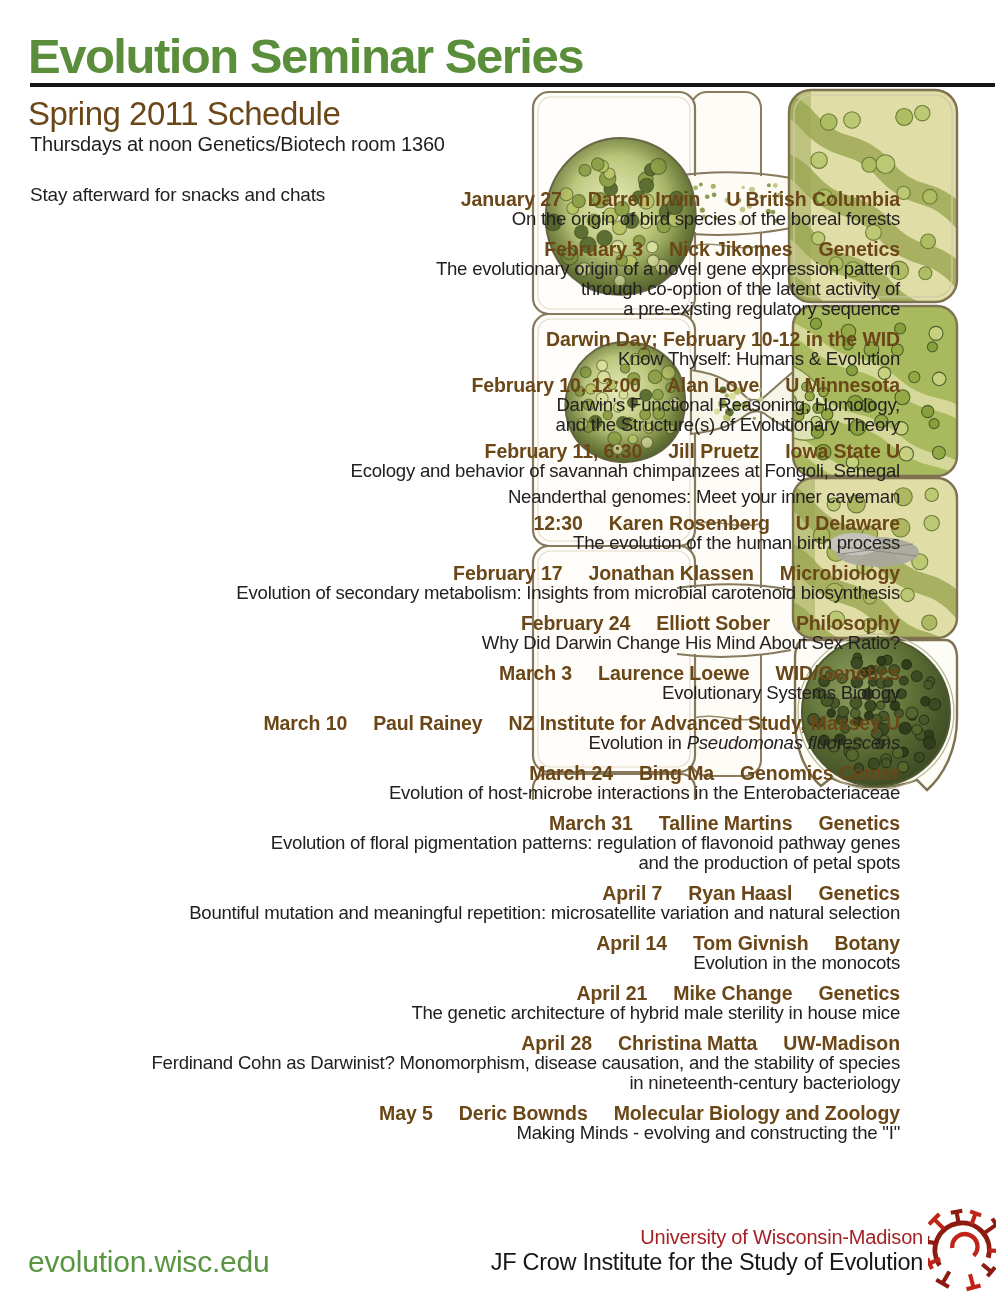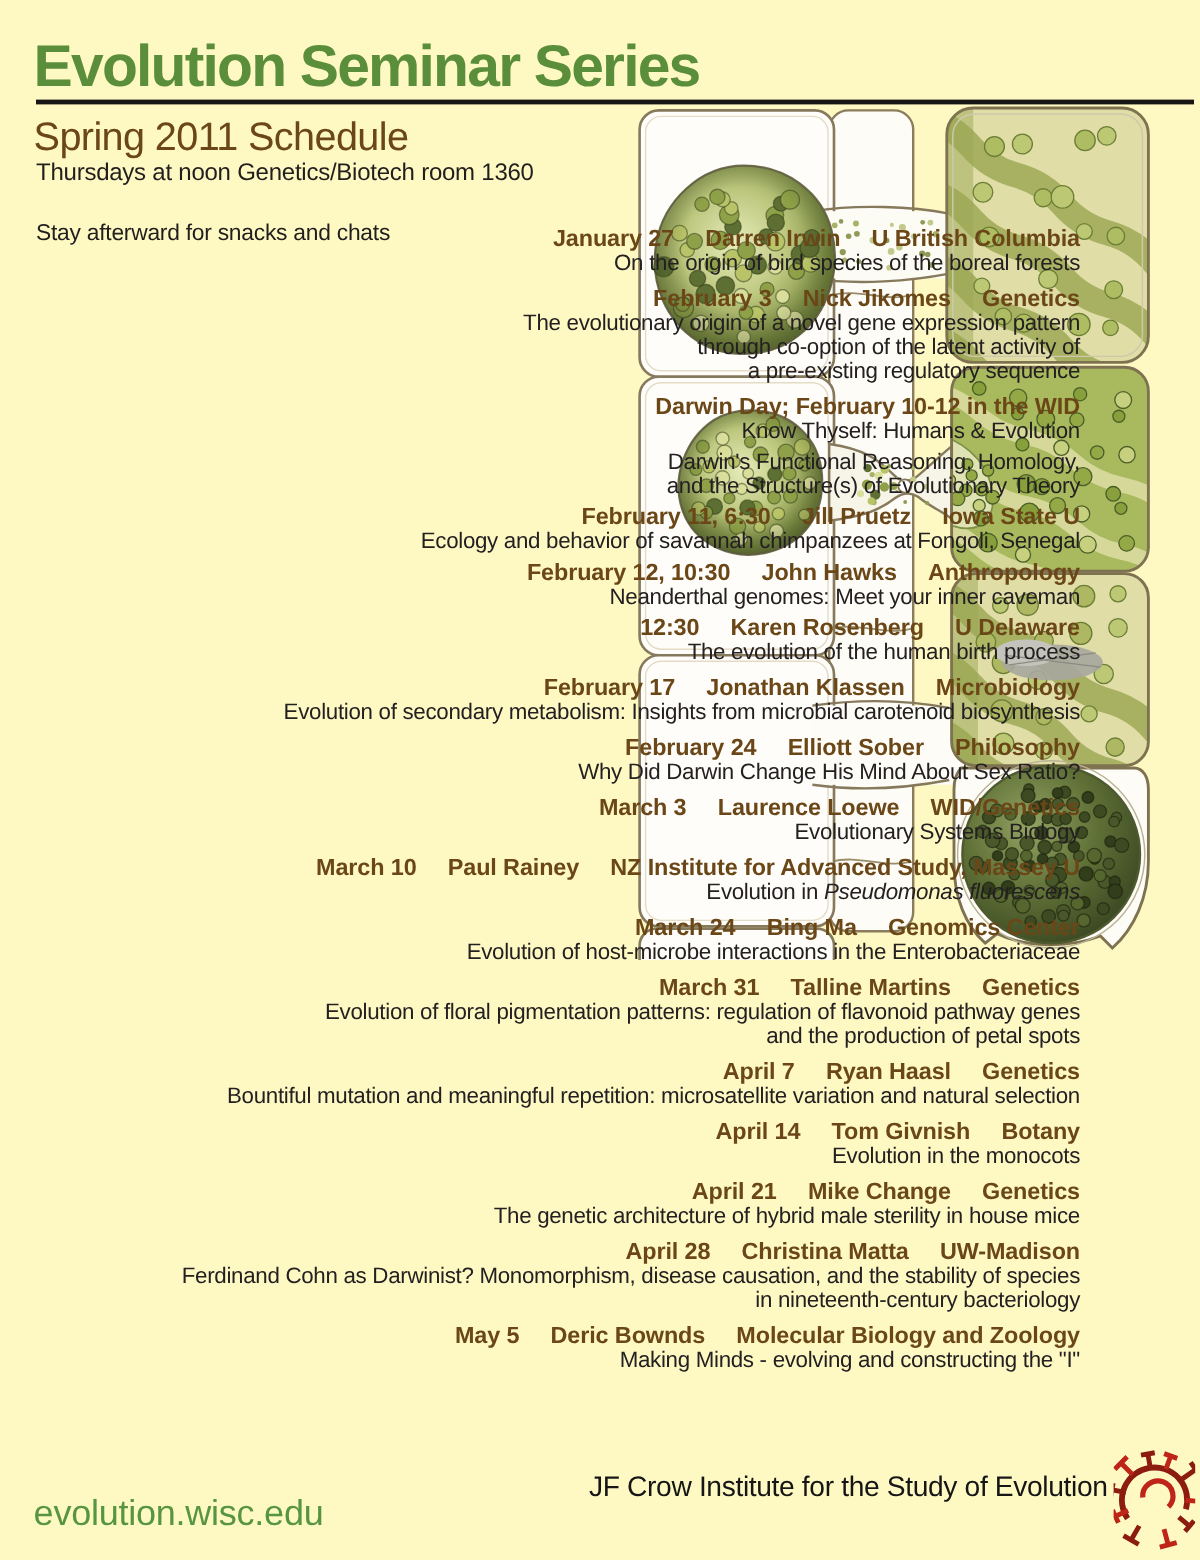--- a/index.html
+++ b/index.html
@@ -1,18 +1,18 @@
 <!DOCTYPE html>
 <html><head>
 <meta charset="utf-8">
 <style>
   html,body{margin:0;padding:0;background:#888;}
   .page{
     position:relative;width:1000px;height:1300px;margin:0 auto;
-    background:#fef9c3;overflow:hidden;
+    background:#ffffff;overflow:hidden;
     font-family:"Liberation Sans",sans-serif;
   }
   .page-title{
     position:absolute;left:28px;top:28px;
     font-size:49px;font-weight:bold;letter-spacing:-1.5px;
     color:#5b8e3b;white-space:nowrap;
   }
   .rule{
     position:absolute;left:30px;top:83px;width:965px;height:3.5px;
     background:#171614;
@@ -479,29 +479,29 @@
         <div class="entry-header"><span>February 3</span><span>Nick Jikomes</span><span>Genetics</span></div>
         <div class="entry-line">The evolutionary origin of a novel gene expression pattern</div>
         <div class="entry-line">through co-option of the latent activity of</div>
         <div class="entry-line">a pre-existing regulatory sequence</div>
       </div>
       <div class="entry indent tight">
         <div class="entry-header"><span>Darwin Day; February 10-12 in the WID</span></div>
         <div class="entry-line">Know Thyself: Humans &amp; Evolution</div>
       </div>
       <div class="entry indent tight">
+        <div class="entry-header"><span>February 10, 12:00</span><span>Alan Love</span><span>U Minnesota</span></div>
         <div class="entry-line">Darwin's Functional Reasoning, Homology,</div>
         <div class="entry-line">and the Structure(s) of Evolutionary Theory</div>
       </div>
       <div class="entry indent tight">
         <div class="entry-header"><span>February 11, 6:30</span><span>Jill Pruetz</span><span>Iowa State U</span></div>
         <div class="entry-line">Ecology and behavior of savannah chimpanzees at Fongoli, Senegal</div>
       </div>
       <div class="entry indent tight">
-        <div class="entry-header"><span>February 12, 10:30</span><span>John Hawks</span><span>Anthropology</span></div>
         <div class="entry-line">Neanderthal genomes: Meet your inner caveman</div>
       </div>
       <div class="entry indent">
         <div class="entry-header"><span>12:30</span><span>Karen Rosenberg</span><span>U Delaware</span></div>
         <div class="entry-line">The evolution of the human birth process</div>
       </div>
       <div class="entry">
         <div class="entry-header"><span>February 17</span><span>Jonathan Klassen</span><span>Microbiology</span></div>
         <div class="entry-line">Evolution of secondary metabolism: Insights from microbial carotenoid biosynthesis</div>
       </div>
@@ -544,20 +544,21 @@
         <div class="entry-line">in nineteenth-century bacteriology</div>
       </div>
       <div class="entry">
         <div class="entry-header"><span>May 5</span><span>Deric Bownds</span><span>Molecular Biology and Zoology</span></div>
         <div class="entry-line">Making Minds - evolving and constructing the "I"</div>
       </div>
     </div>
 
   <div class="footer-url">evolution.wisc.edu</div>
   <div class="uw-block">
+    <div class="uw-red">University of Wisconsin-Madison</div>
     <div class="uw-black">JF Crow Institute for the Study of Evolution</div>
   </div>
   <svg class="crow-logo" viewBox="0 0 70 104" aria-hidden="true">
     <path d="M12,70 A28,28 0 1 1 62,62" fill="none" stroke="#8c1b10" stroke-width="5"></path>
     <path d="M25,52 A13,13 0 1 1 47,60" fill="none" stroke="#bf2418" stroke-width="4.5"></path>
     <g id="crow-branches">
         <path d="M36,24 V10 M28.5,10 H43.5" fill="none" stroke="#8c1b10" stroke-width="4.2" transform="rotate(-150 36 52)"></path>
         <path d="M36,26 V14 M30,14 H42" fill="none" stroke="#bf2418" stroke-width="4.2" transform="rotate(-115 36 52)"></path>
         <path d="M36,26 V14 M30,14 H42" fill="none" stroke="#8c1b10" stroke-width="4.2" transform="rotate(-80 36 52)"></path>
         <path d="M36,24 V10 M28.5,10 H43.5" fill="none" stroke="#bf2418" stroke-width="4.2" transform="rotate(-45 36 52)"></path>

